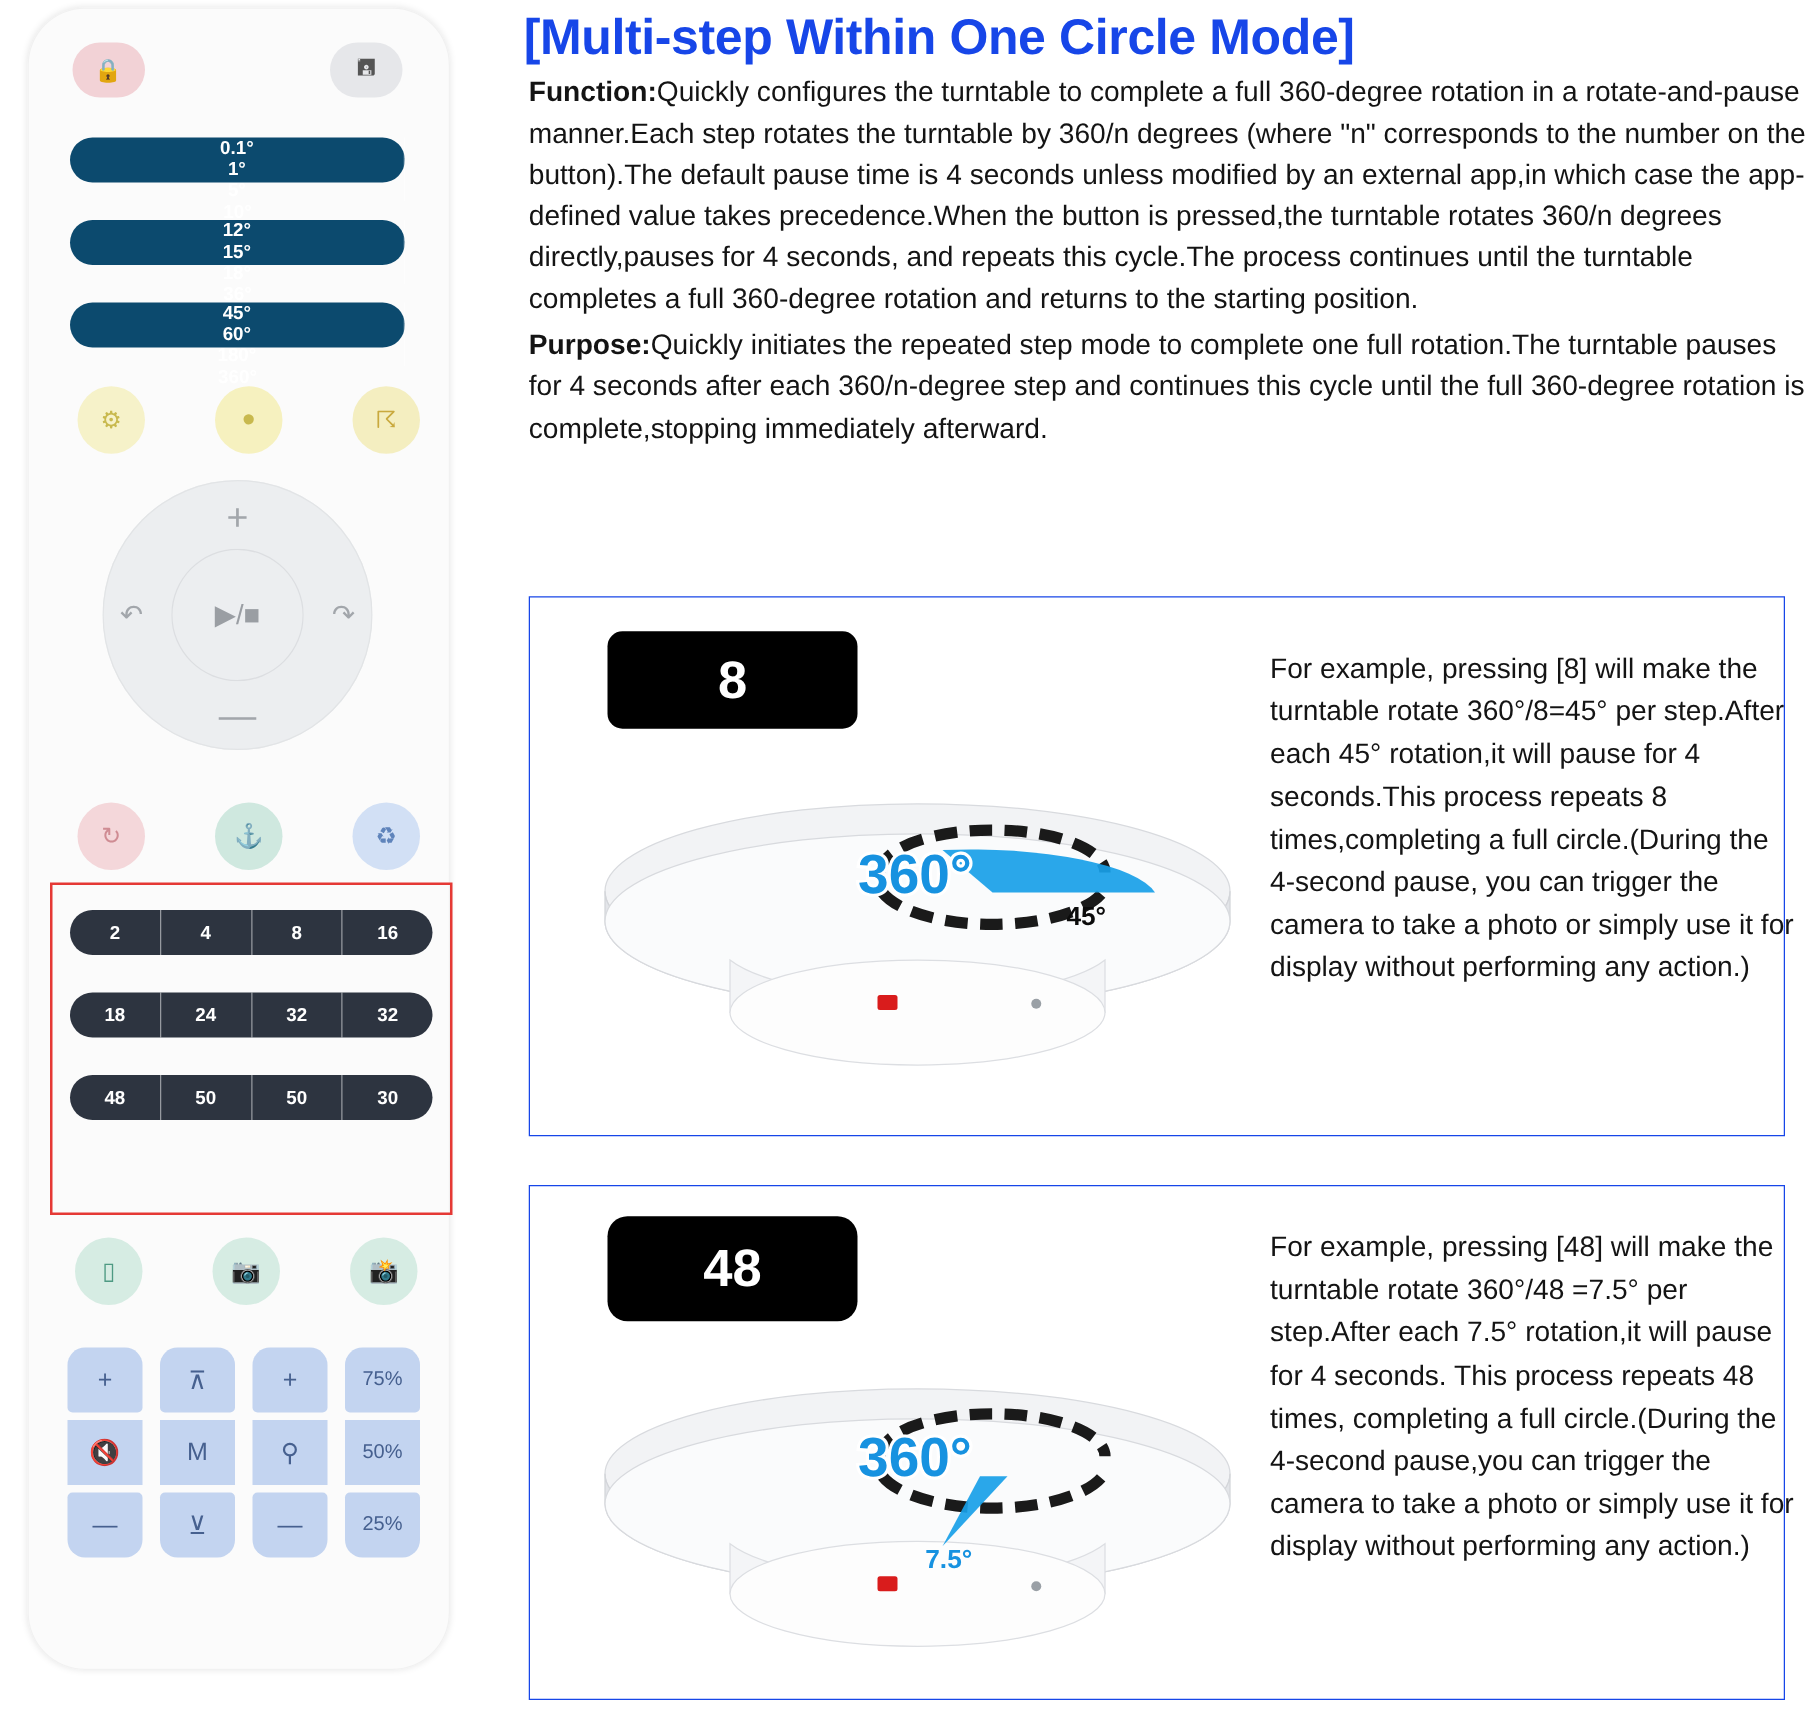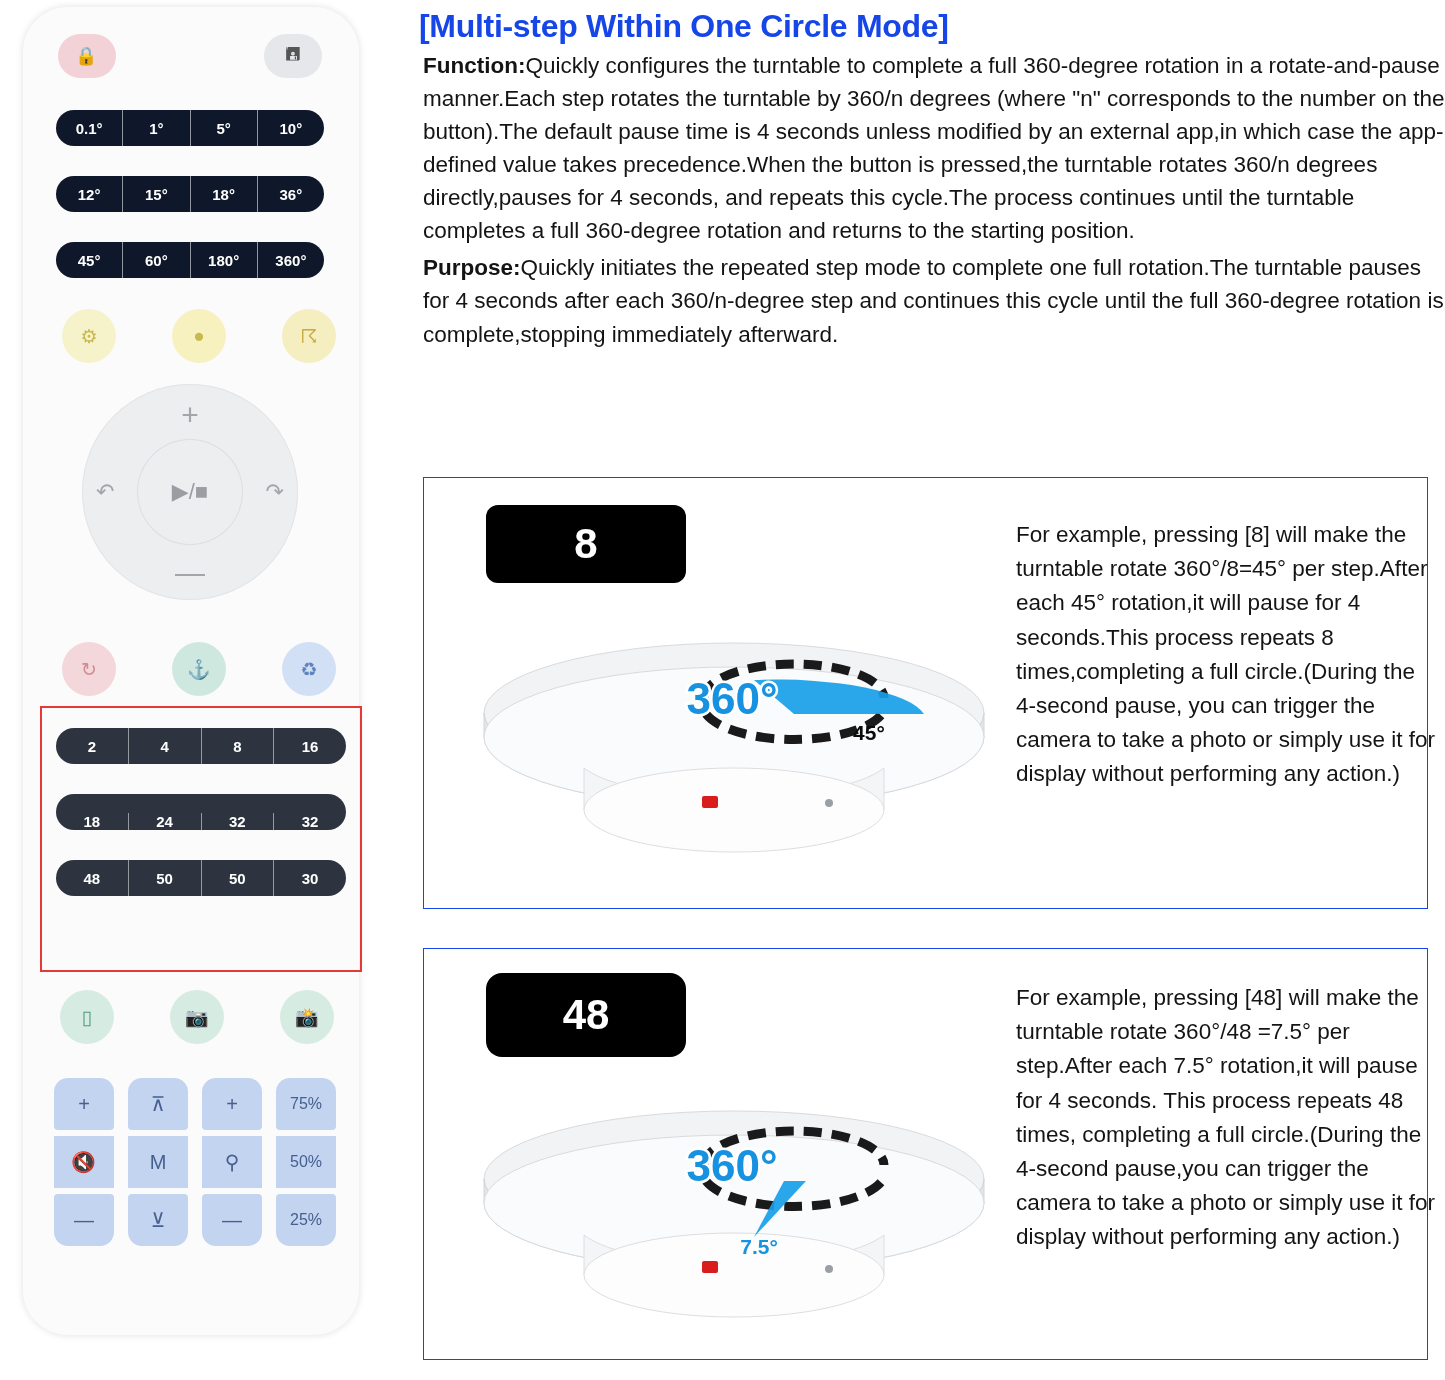--- a/index.html
+++ b/index.html
@@ -9,21 +9,21 @@
   
   .remote-wrap{position:absolute;left:0;top:0;width:400px;height:1380px;}
   .remote{position:absolute;left:22px;top:6px;width:338px;height:1330px;background:#fbfbfb;border-radius:46px;
           box-shadow:0 0 6px rgba(0,0,0,.10), inset 0 0 0 1px #f1f1f1;}
   .rt-top{position:absolute;top:28px;left:0;width:100%;height:50px;}
   .rnd-btn{position:absolute;width:58px;height:44px;border-radius:22px;display:flex;align-items:center;justify-content:center;}
   .lock{left:36px;top:0;background:#f2d2d6;}
   .save{left:242px;top:0;background:#e6e7ea;}
   .icon-sm{font-size:18px;color:#555;}
 
-  .pillrow{position:absolute;left:34px;width:268px;height:36px;background:#0f172a;border-radius:18px;display:flex;}
+  .pillrow{position:absolute;left:34px;width:268px;height:36px;background:#0c4a6e;border-radius:18px;display:flex;flex-direction:column;}
   .pillrow > div{flex:1;display:flex;align-items:center;justify-content:center;color:#fff;font-size:15px;font-weight:bold;
       border-right:1px solid rgba(255,255,255,.55);}
   .pillrow > div:last-child{border-right:none;}
   .r1{top:104px;} .r2{top:170px;} .r3{top:236px;}
 
   .circ{position:absolute;width:54px;height:54px;border-radius:50%;display:flex;align-items:center;justify-content:center;font-size:19px;}
   .c-y1{left:40px;top:303px;background:#f6f2c9;color:#c8b94e;}
   .c-y2{left:150px;top:303px;background:#f6f1bf;color:#c8b94e;}
   .c-y3{left:260px;top:303px;background:#f4eec0;color:#c9a93e;}
 
@@ -38,37 +38,37 @@
 
   .c-p{left:40px;top:636px;background:#f4d7da;color:#cf8c93;}
   .c-g{left:150px;top:636px;background:#cfe8df;color:#5f998a;}
   .c-b{left:260px;top:636px;background:#d2e0f5;color:#5f84bb;}
 
   .numbox{position:absolute;left:18px;top:700px;width:318px;height:262px;border:2px solid #e53935;}
   .numrow{position:absolute;left:14px;width:290px;height:36px;background:#2d3440;border-radius:18px;display:flex;}
   .numrow > div{flex:1;display:flex;align-items:center;justify-content:center;color:#fff;font-size:15px;font-weight:bold;
       border-right:1px solid rgba(255,255,255,.5);}
   .numrow > div:last-child{border-right:none;}
-  .nr1{top:20px;} .nr2{top:86px;align-items:flex-end;} .nr3{top:152px;} .nr4{top:218px;}
+  .nr1{top:20px;} .nr2{top:86px;} .nr3{top:152px;} .nr4{top:218px;}
 
   .c-t1{left:38px;top:984px;background:#d6ece3;color:#4e9a83;}
   .c-t2{left:148px;top:984px;background:#d6ece3;color:#4e9a83;}
   .c-t3{left:258px;top:984px;background:#d6ece3;color:#4e9a83;}
 
   .blkcol{position:absolute;width:60px;top:1072px;}
   .blkcol .cell{width:60px;height:52px;background:#c3d4f0;margin-bottom:6px;display:flex;align-items:center;justify-content:center;
       color:#46608f;font-size:20px;}
   .blkcol .cell.t{border-radius:14px 14px 4px 4px;}
   .blkcol .cell.b{border-radius:4px 4px 14px 14px;}
   .bc1{left:32px;} .bc2{left:106px;} .bc3{left:180px;} .bc4{left:254px;}
   .blkcol.pct .cell{font-size:16px;font-weight:normal;}
 
   
   .doc{position:absolute;left:405px;top:0;width:1040px;height:1380px;}
-  h1.title{margin:0;padding:8px 0 0 14px;color:#1746e8;font-size:32px;font-weight:bold;letter-spacing:-.3px;}
+  h1.title{margin:0;padding:8px 0 0 14px;color:#1746e8;font-size:40px;font-weight:bold;letter-spacing:-.3px;}
   .para{padding:4px 0 0 18px;font-size:22.5px;line-height:1.47;color:#141414;}
   .para b{font-weight:bold;}
 
   .example{position:absolute;left:18px;width:1005px;border:1px solid #1746e8;box-sizing:border-box;}
   .ex1{top:477px;height:432px;}
   .ex2{top:948px;height:412px;}
   .badge{position:absolute;background:#000;color:#fff;border-radius:12px;display:flex;align-items:center;justify-content:center;
          font-size:42px;font-weight:bold;}
   .b1{left:62px;top:27px;width:200px;height:78px;}
   .b2{left:62px;top:24px;width:200px;height:84px;border-radius:16px;}

